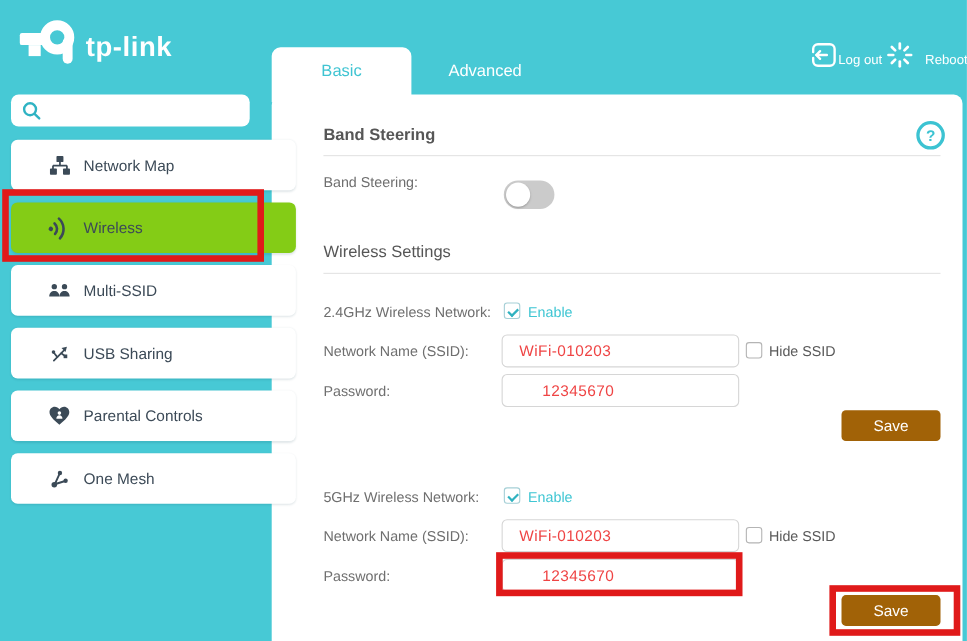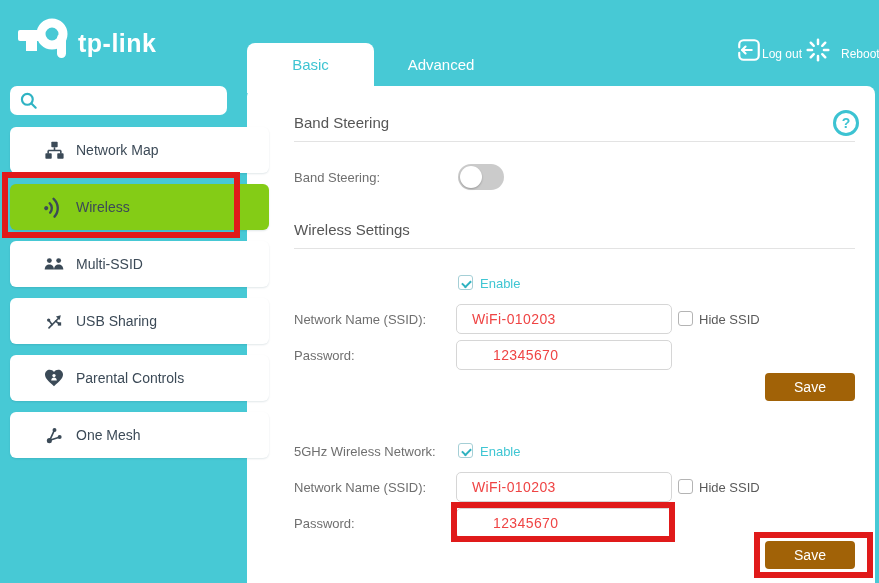--- a/index.html
+++ b/index.html
@@ -45,29 +45,29 @@
     text-align:center;font-size:15px;color:#3fc4d2;padding-top:13px;box-sizing:border-box;cursor:pointer;}
   .tab-advanced{left:374px;top:43px;width:134px;height:43px;line-height:43px;text-align:center;
     font-size:15px;color:#fff;cursor:pointer;}
   .top-action{top:37px;width:68px;display:flex;flex-direction:row;align-items:center;cursor:pointer;}
   .top-action .alabel{color:#fff;font-size:12px;margin-top:3px;}
   .act-logout{left:736px;}
   .act-reboot{left:805px;gap:10px;}
 
   
   .h-title{left:294px;font-size:15px;color:#565656;}
-  .t1{top:114px;} .t2{top:221px;}
+  .t1{top:114px;font-weight:bold;} .t2{top:221px;}
   .sep{left:294px;width:561px;height:1px;background:#e3e3e3;}
   .s1{top:141px;} .s2{top:248px;}
   .help-btn{
     left:833px;top:110px;width:20px;height:20px;border:3px solid #3cc3d2;border-radius:50%;
     color:#3cc3d2;font-size:14px;font-weight:bold;text-align:center;line-height:20px;cursor:pointer;
   }
   .flabel{font-size:13px;color:#6f6f6f;}
-  .bs-label{left:294px;top:170px;}
+  .bs-label{left:294px;top:158px;}
   .toggle{left:458px;top:164px;width:46px;height:26px;background:#cbcbcb;border-radius:13px;cursor:pointer;}
   .toggle .knob{position:absolute;left:2px;top:2px;width:22px;height:22px;background:#fff;border-radius:50%;
     box-shadow:0 1px 2px rgba(0,0,0,.25);}
 
   
   .net-block{left:0;width:879px;height:132px;}
   .nb0{top:275px;} .nb1{top:443px;}
   .net-block .bl{position:absolute;left:294px;top:1px;}
   .net-block .cbe{position:absolute;left:458px;top:0;}
   .net-block .el{position:absolute;left:480px;top:1px;font-size:13px;color:#3fc6d3;text-align:center;}
@@ -238,20 +238,21 @@
 
 <div class="abs flabel bs-label">Band Steering:</div>
 <div class="abs toggle">
   <div class="knob"></div>
 </div>
 
 <div class="abs h-title t2">Wireless Settings</div>
 <div class="abs sep s2"></div>
 
 <div class="abs net-block nb0">
+  <span class="flabel bl">2.4GHz Wireless Network:</span>
   <span class="cb checked cbe"></span>
   <span class="el">Enable</span>
 
   <span class="flabel sl">Network Name (SSID):</span>
   <input class="ti si" type="text" value="WiFi-010203" style="">
   <span class="cb unchecked cbh"></span>
   <span class="hl">Hide SSID</span>
 
   <span class="flabel pl">Password:</span>
   <input class="ti pi" type="text" value="12345670" style="">

